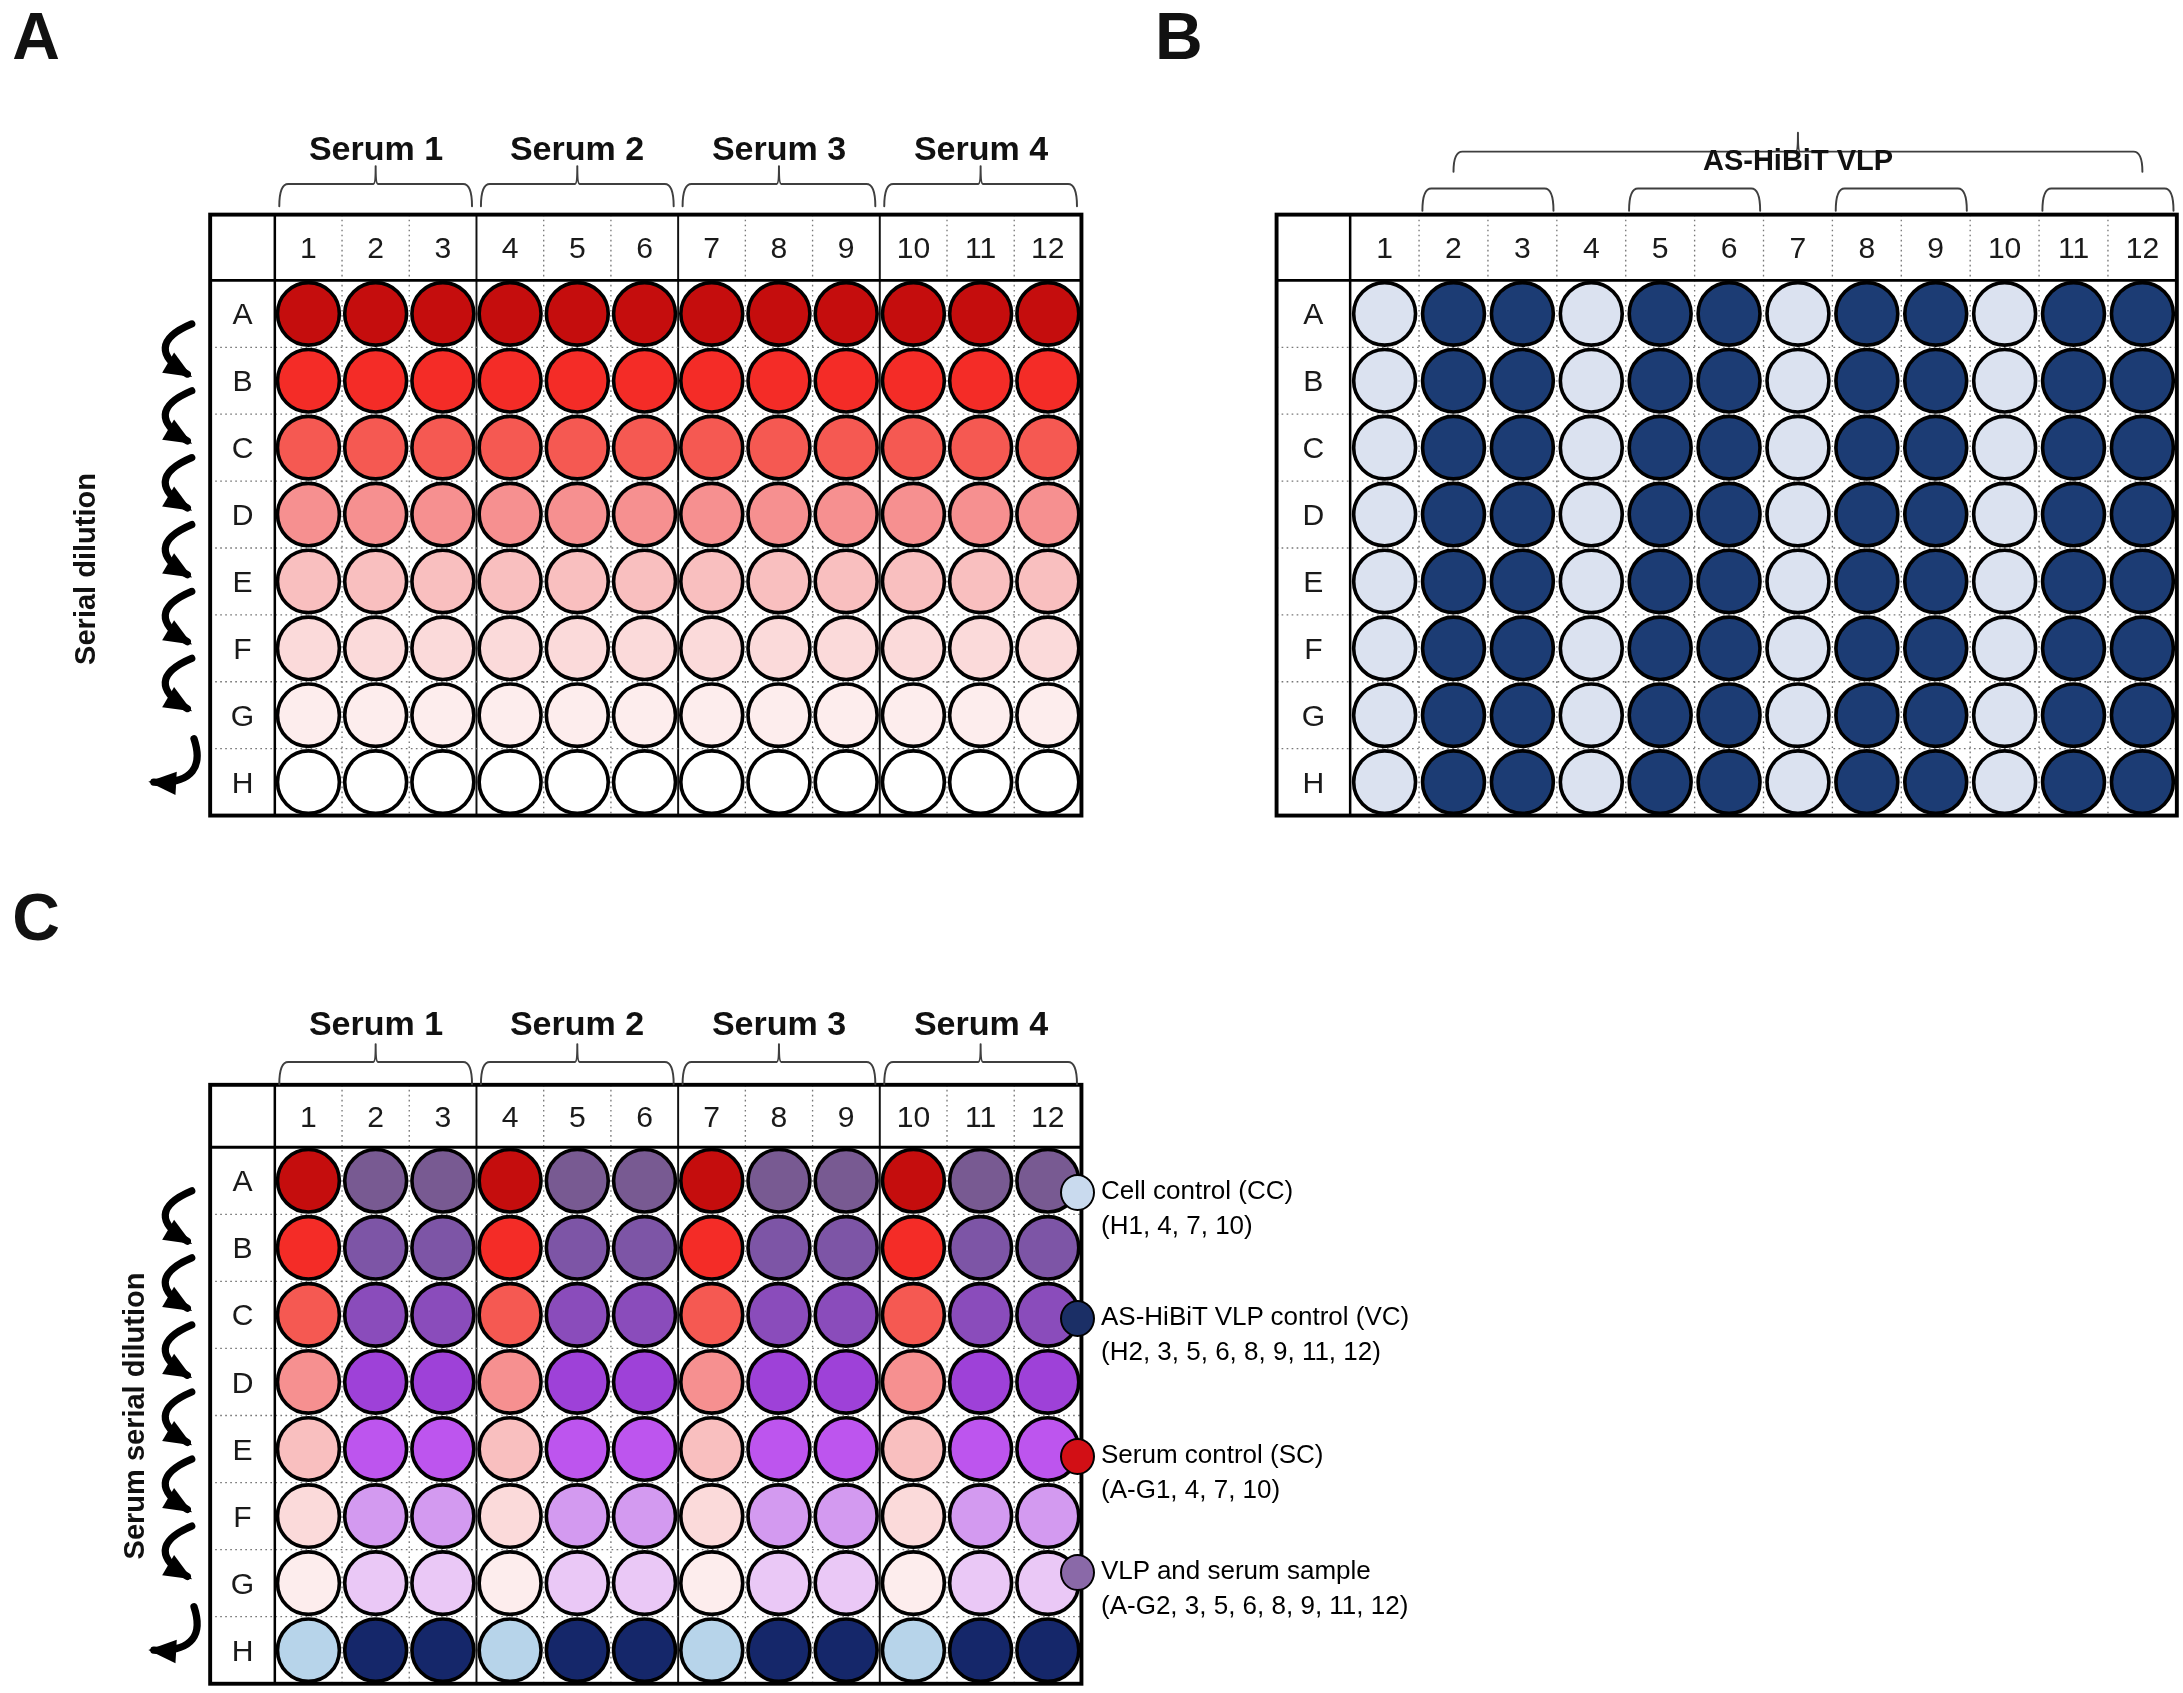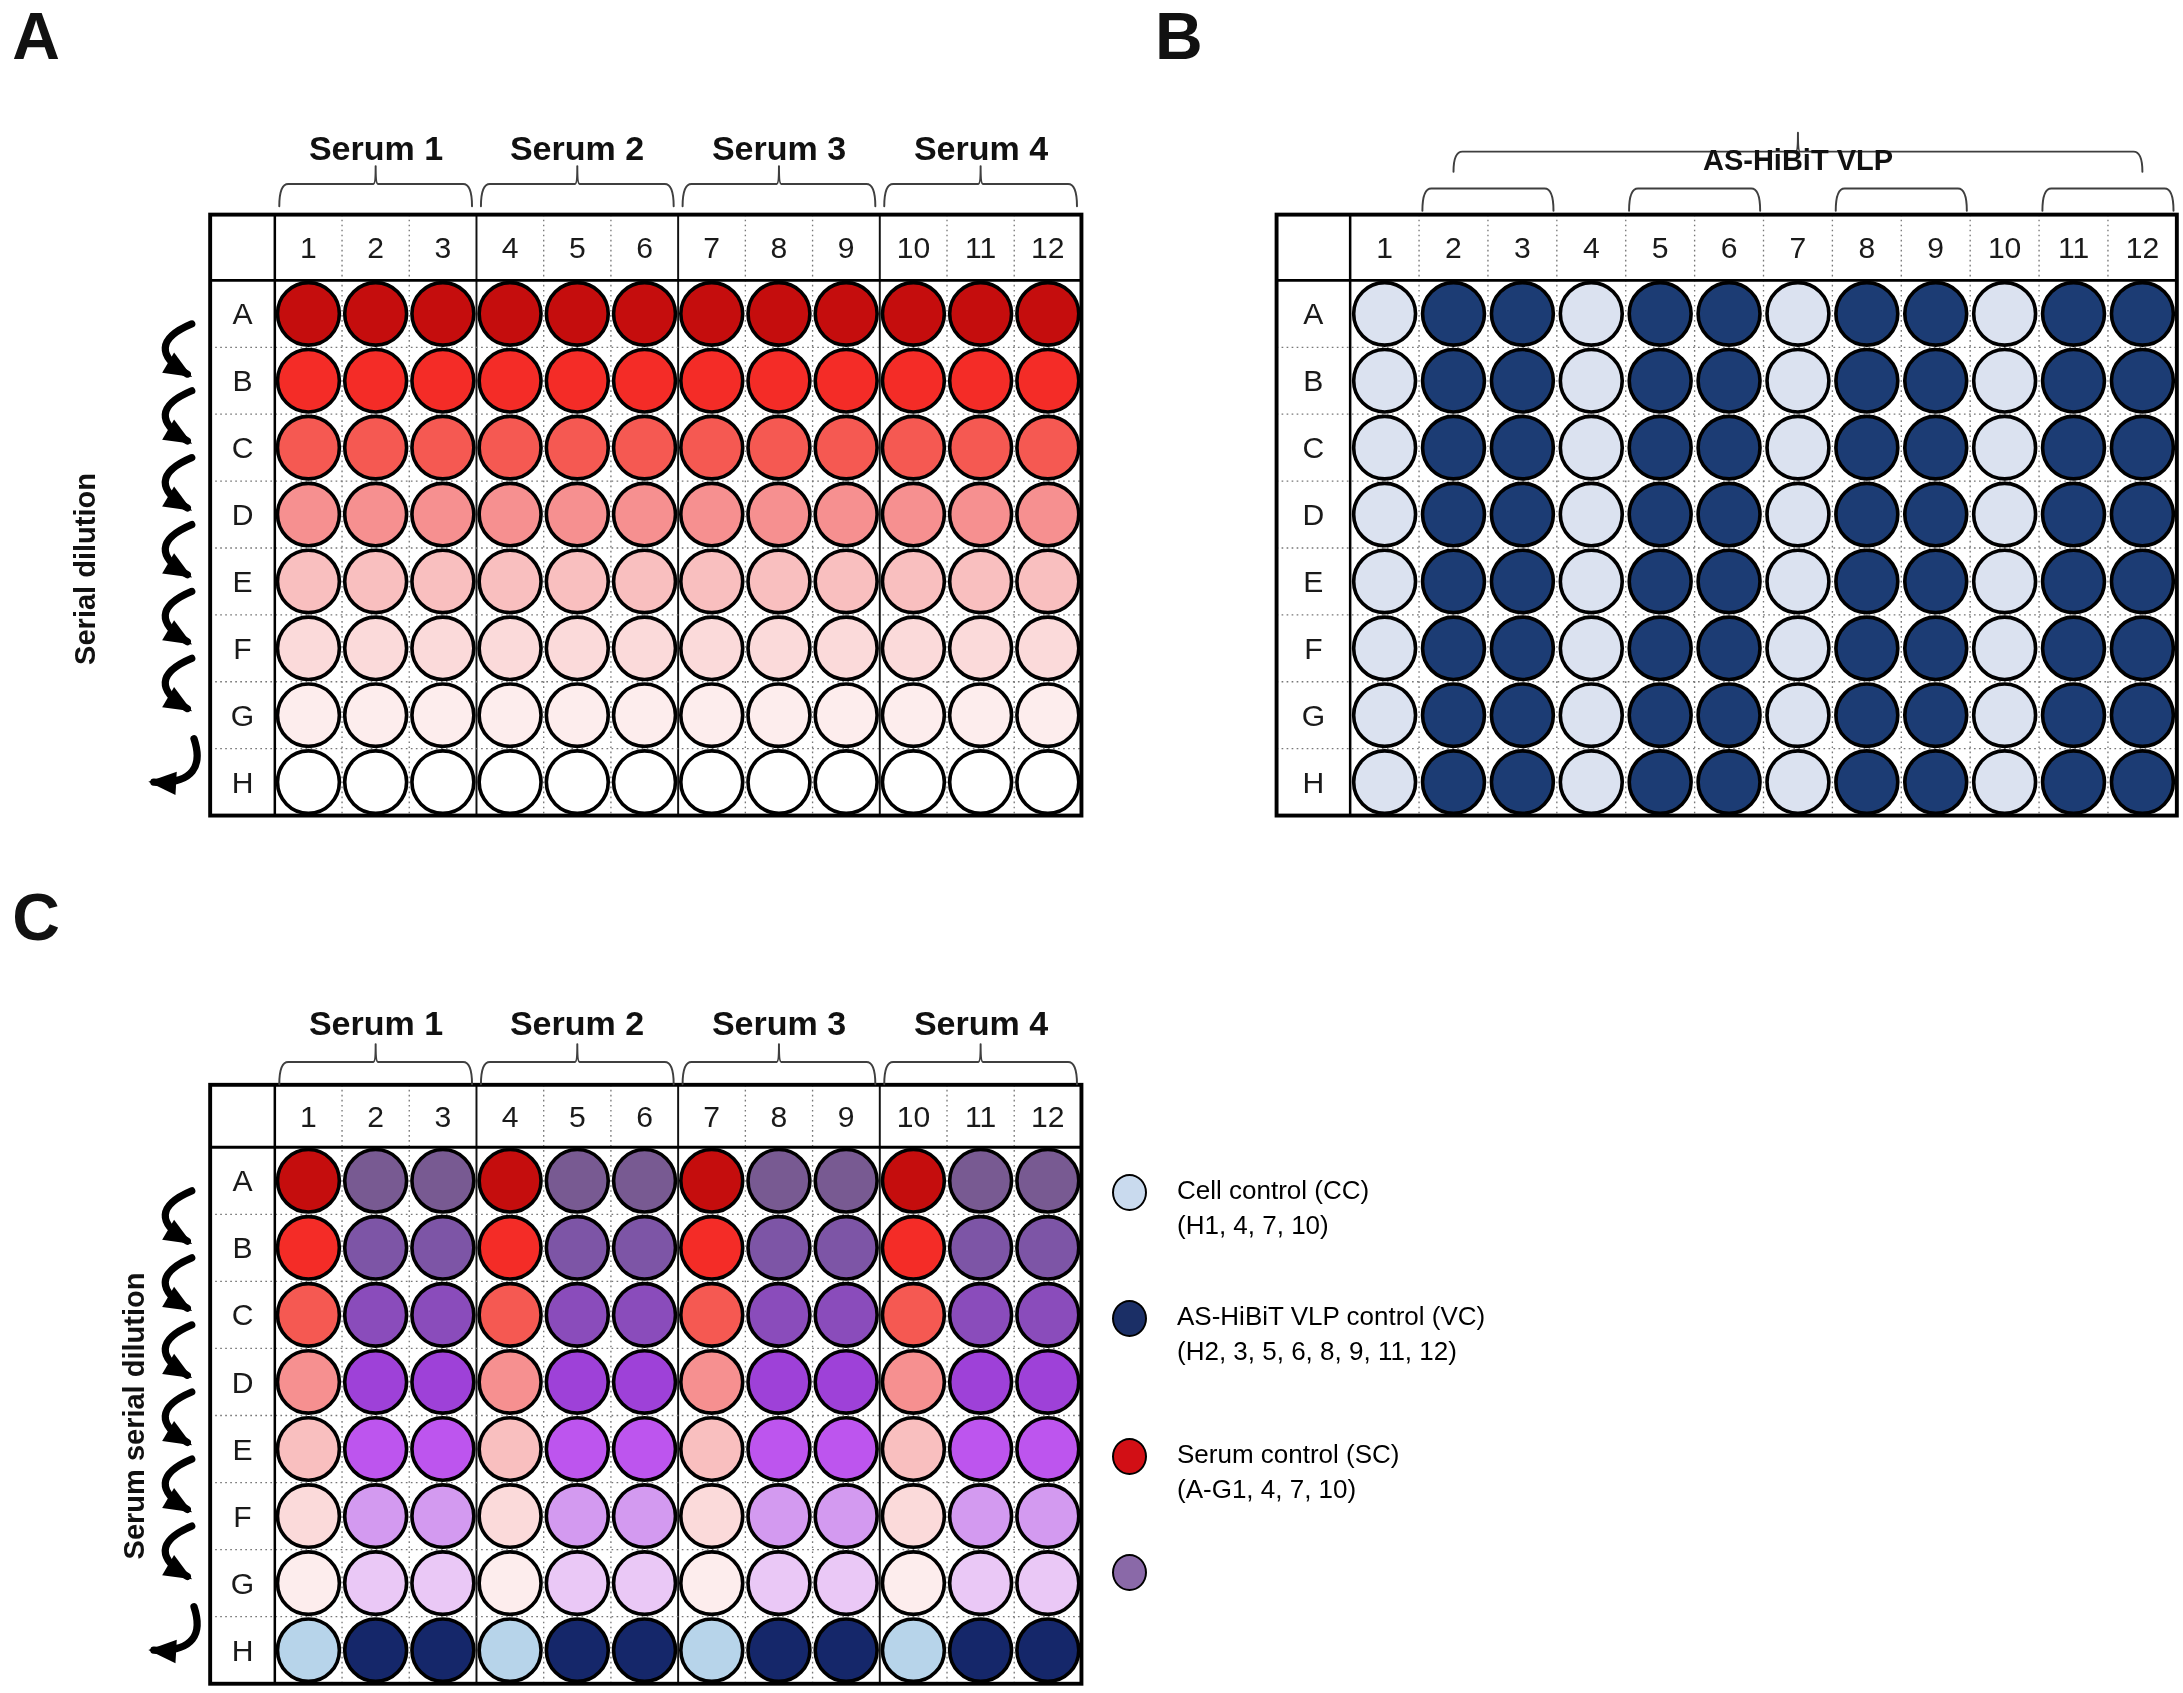--- a/index.html
+++ b/index.html
@@ -39,24 +39,24 @@
   .serum-label{
     position:absolute;
     transform:translate(-50%,-50%);
     font-size:34px;
     font-weight:700;
     color:#111;
     white-space:nowrap;
   }
   .legend-item{
     position:absolute;
-    left:1112px;
+    left:1060px;
     display:flex;
     align-items:flex-start;
-    gap:30px;
+    gap:6px;
   }
   .legend-swatch{
     width:31px;
     height:33px;
     border-radius:50%;
     border:2.2px solid #000;
     flex:0 0 auto;
     margin-top:1.1px;
   }
   .legend-text{
@@ -574,17 +574,21 @@
     </div>
     <div class="legend-item" style="top:1437px">
       <div class="legend-swatch" style="background: rgb(210, 15, 21);"></div>
       <div class="legend-text">
         <div>Serum control (SC)</div>
         <div>(A-G1, 4, 7, 10)</div>
       </div>
     </div>
     <div class="legend-item" style="top:1553px">
       <div class="legend-swatch" style="background: rgb(138, 105, 168);"></div>
+      <div class="legend-text">
+        <div>VLP and serum sample</div>
+        <div>(A-G2, 3, 5, 6, 8, 9, 11, 12)</div>
+      </div>
     </div>
   </div>
 
 </div>
 
 
 </body></html>

